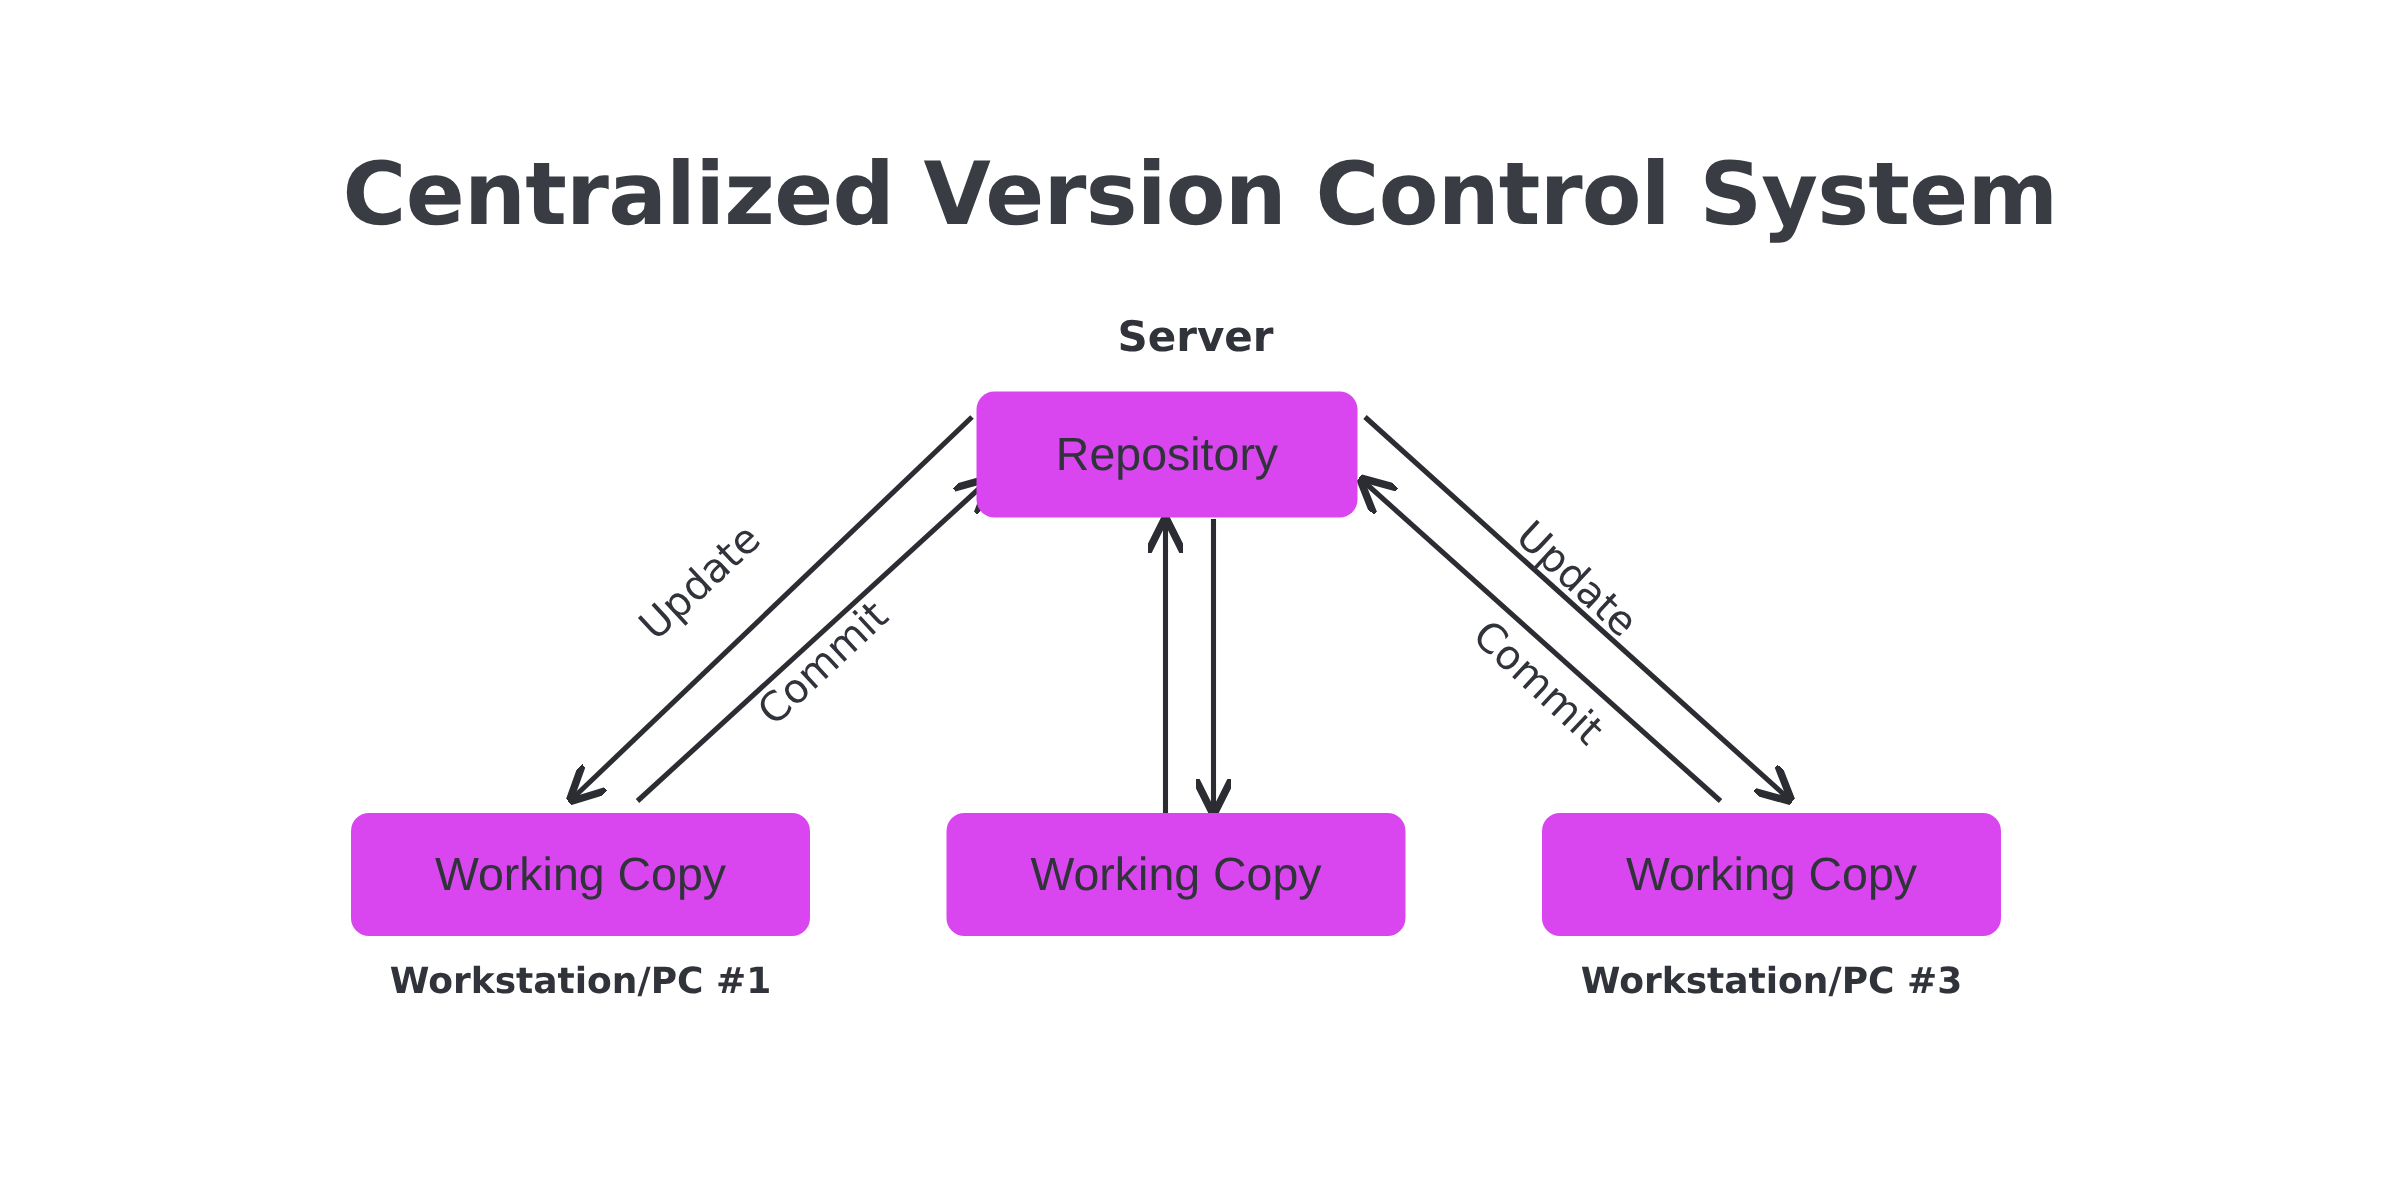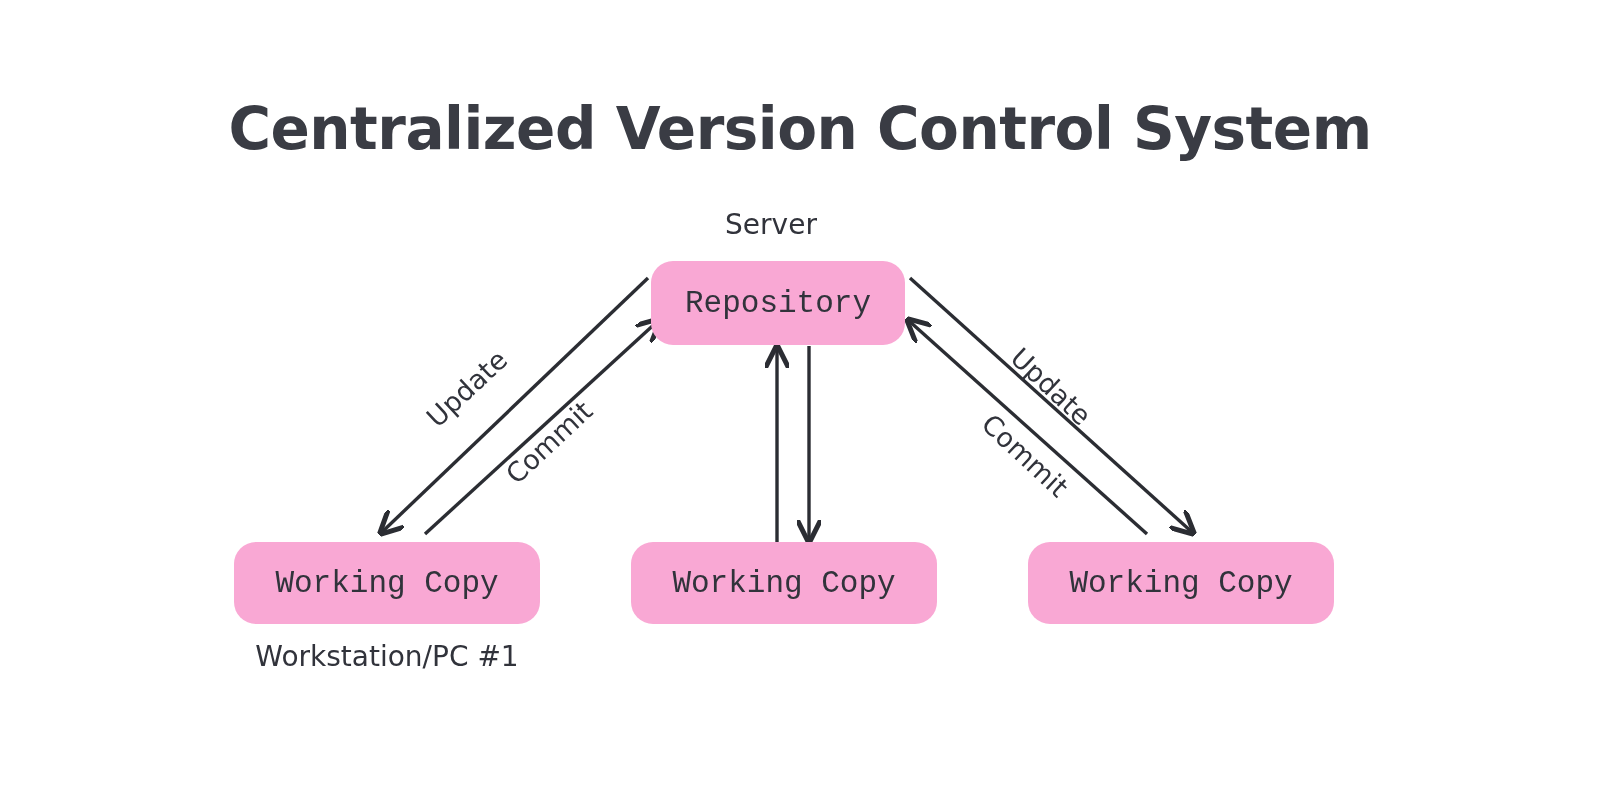--- a/index.html
+++ b/index.html
@@ -33,28 +33,28 @@
     width: 1600px;
     text-align: center;
     font-size: 58px;
     font-weight: bold;
     color: #3a3c44;
     letter-spacing: -0.5px;
     font-family: "DejaVu Sans", sans-serif;
   }
   .node-box {
     position: absolute;
-    background: #f9a8d4;
-    border-radius: 22px;
+    background: #d946ef;
+    border-radius: 12px;
     display: flex;
     align-items: center;
     justify-content: center;
     color: #31333b;
     font-size: 31px;
-    font-family: Liberation Mono, monospace;
+    font-family: Liberation Sans, sans-serif;
     font-weight: 400;
   }
   #repo-box {
     left: 651px;
     top: 261px;
     width: 254px;
     height: 84px;
   }
   #wc1-box {
     left: 234px;
@@ -70,30 +70,30 @@
   }
   #wc3-box {
     left: 1028px;
     top: 542px;
     width: 306px;
     height: 82px;
   }
   .caption {
     position: absolute;
     text-align: center;
-    font-size: 28px;
-    font-weight: normal;
+    font-size: 24px;
+    font-weight: bold;
     color: #31333b;
     font-family: "DejaVu Sans", sans-serif;
   }
   #server-caption {
-    left: 644px;
+    left: 670px;
     top: 208px;
     width: 254px;
-    font-weight: 400;
+    font-weight: 700;
     font-size: 28px;
   }
   #wc1-caption {
     left: 234px;
     top: 640px;
     width: 306px;
   }
   #wc2-caption {
     left: 631px;
     top: 640px;
@@ -143,19 +143,20 @@
 
   <div class="caption" id="server-caption">Server</div>
 
   <div class="node-box" id="repo-box">Repository</div>
 
   <div class="node-box" id="wc1-box">Working Copy</div>
   <div class="node-box" id="wc2-box">Working Copy</div>
   <div class="node-box" id="wc3-box">Working Copy</div>
 
   <div class="caption" id="wc1-caption">Workstation/PC #1</div>
+  <div class="caption" id="wc3-caption">Workstation/PC #3</div>
 
   <div class="edge-label" id="label-update-left">Update</div>
   <div class="edge-label" id="label-commit-left">Commit</div>
   <div class="edge-label" id="label-update-right">Update</div>
   <div class="edge-label" id="label-commit-right">Commit</div>
 
 </div>
 
 </body></html>

